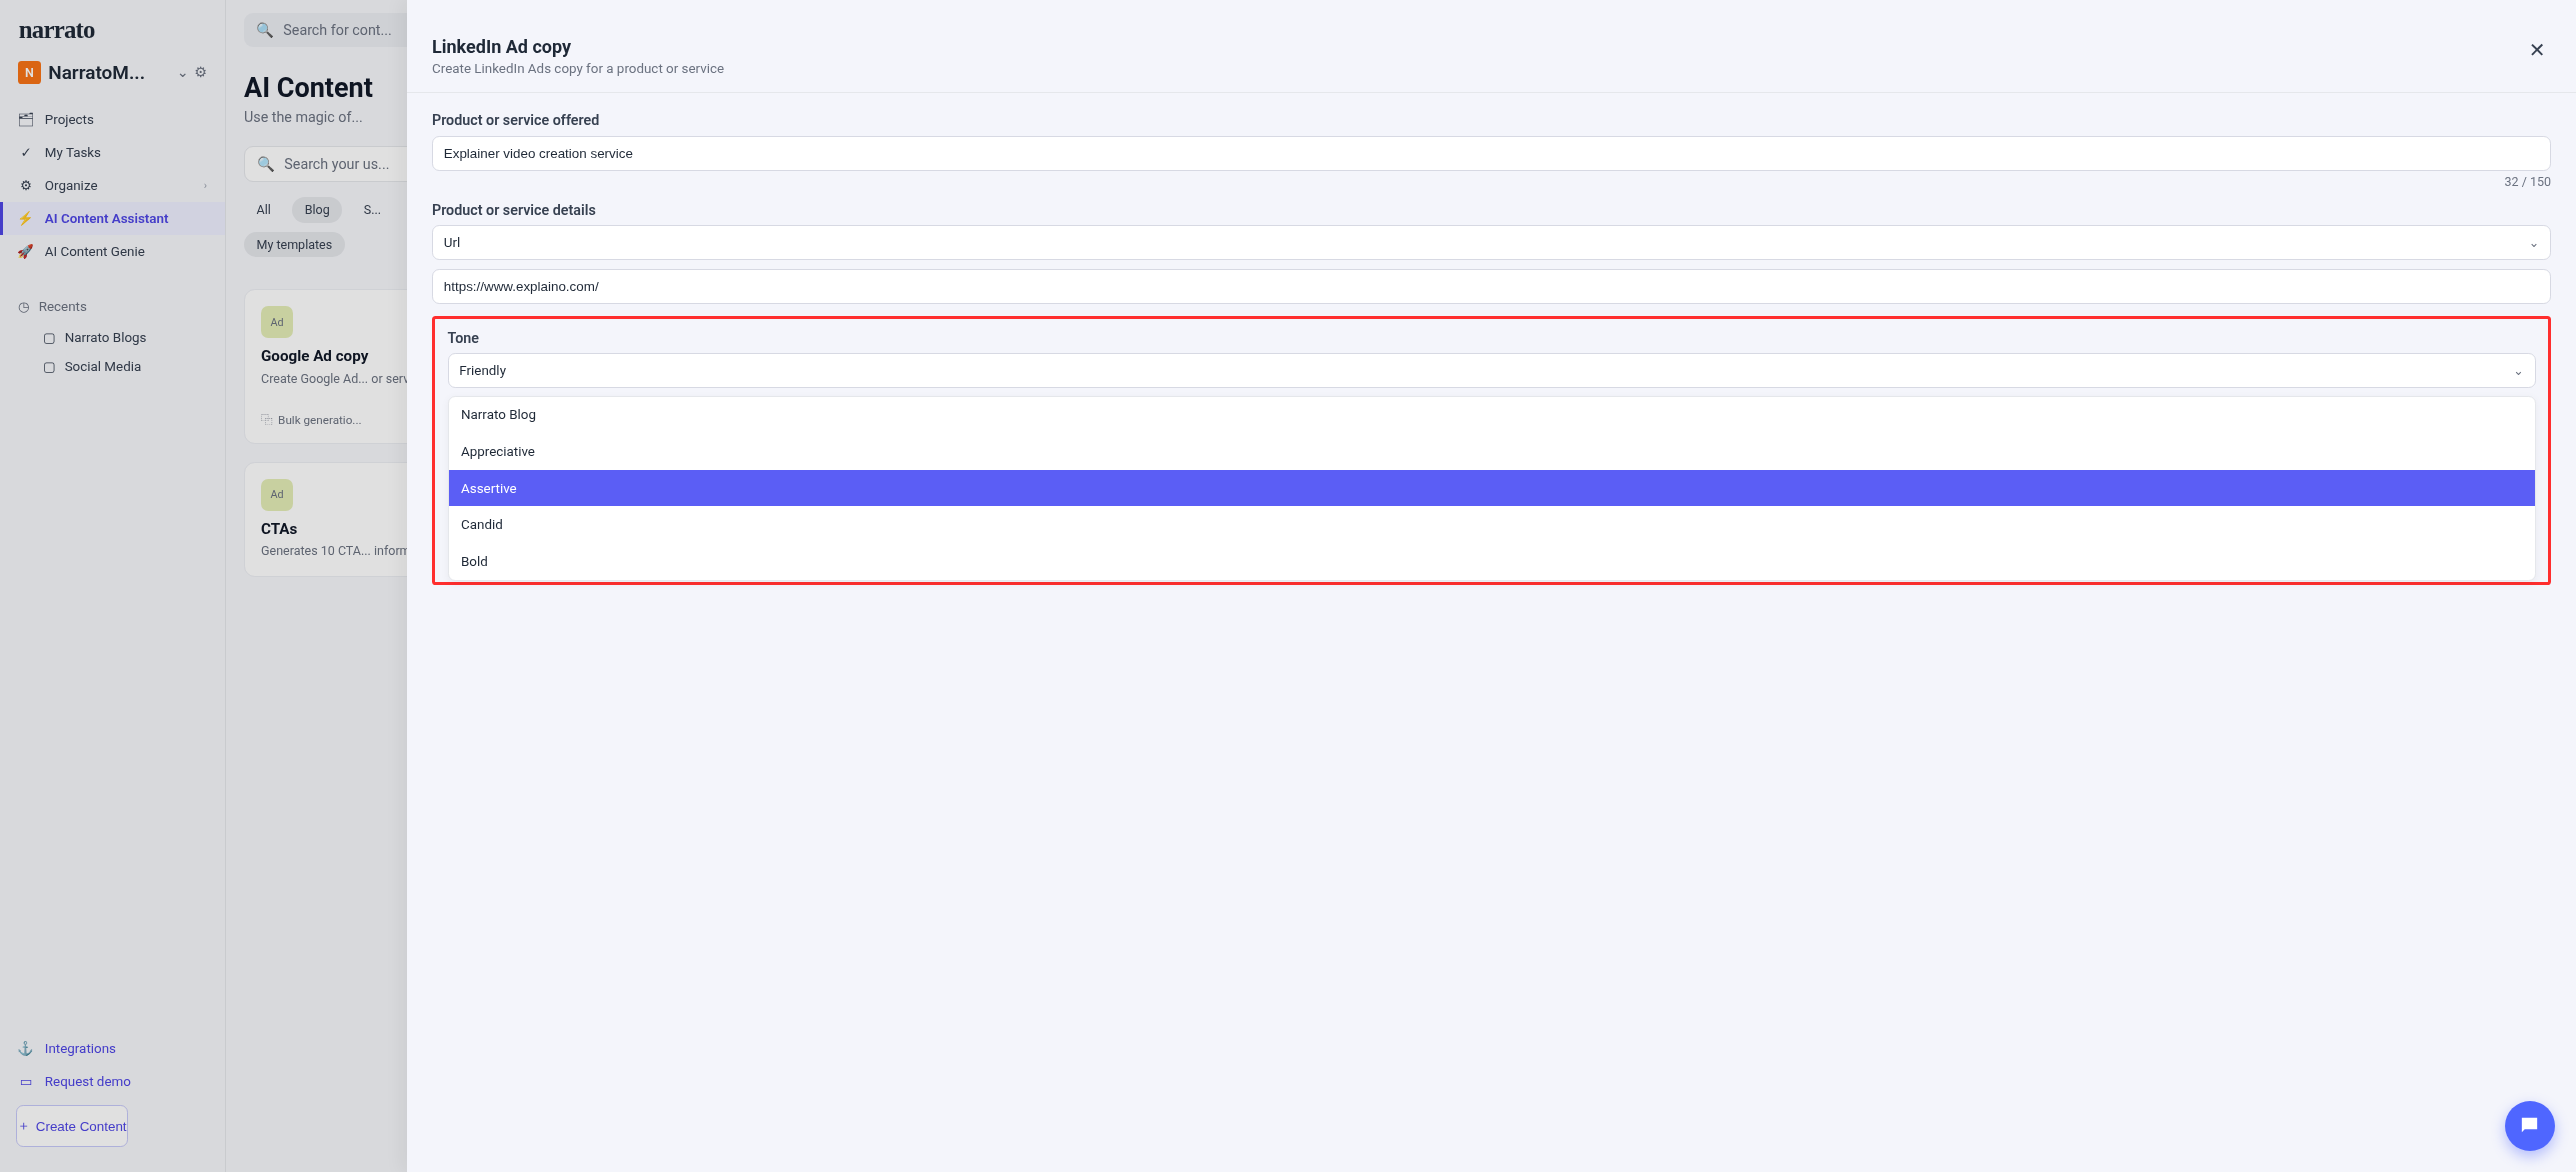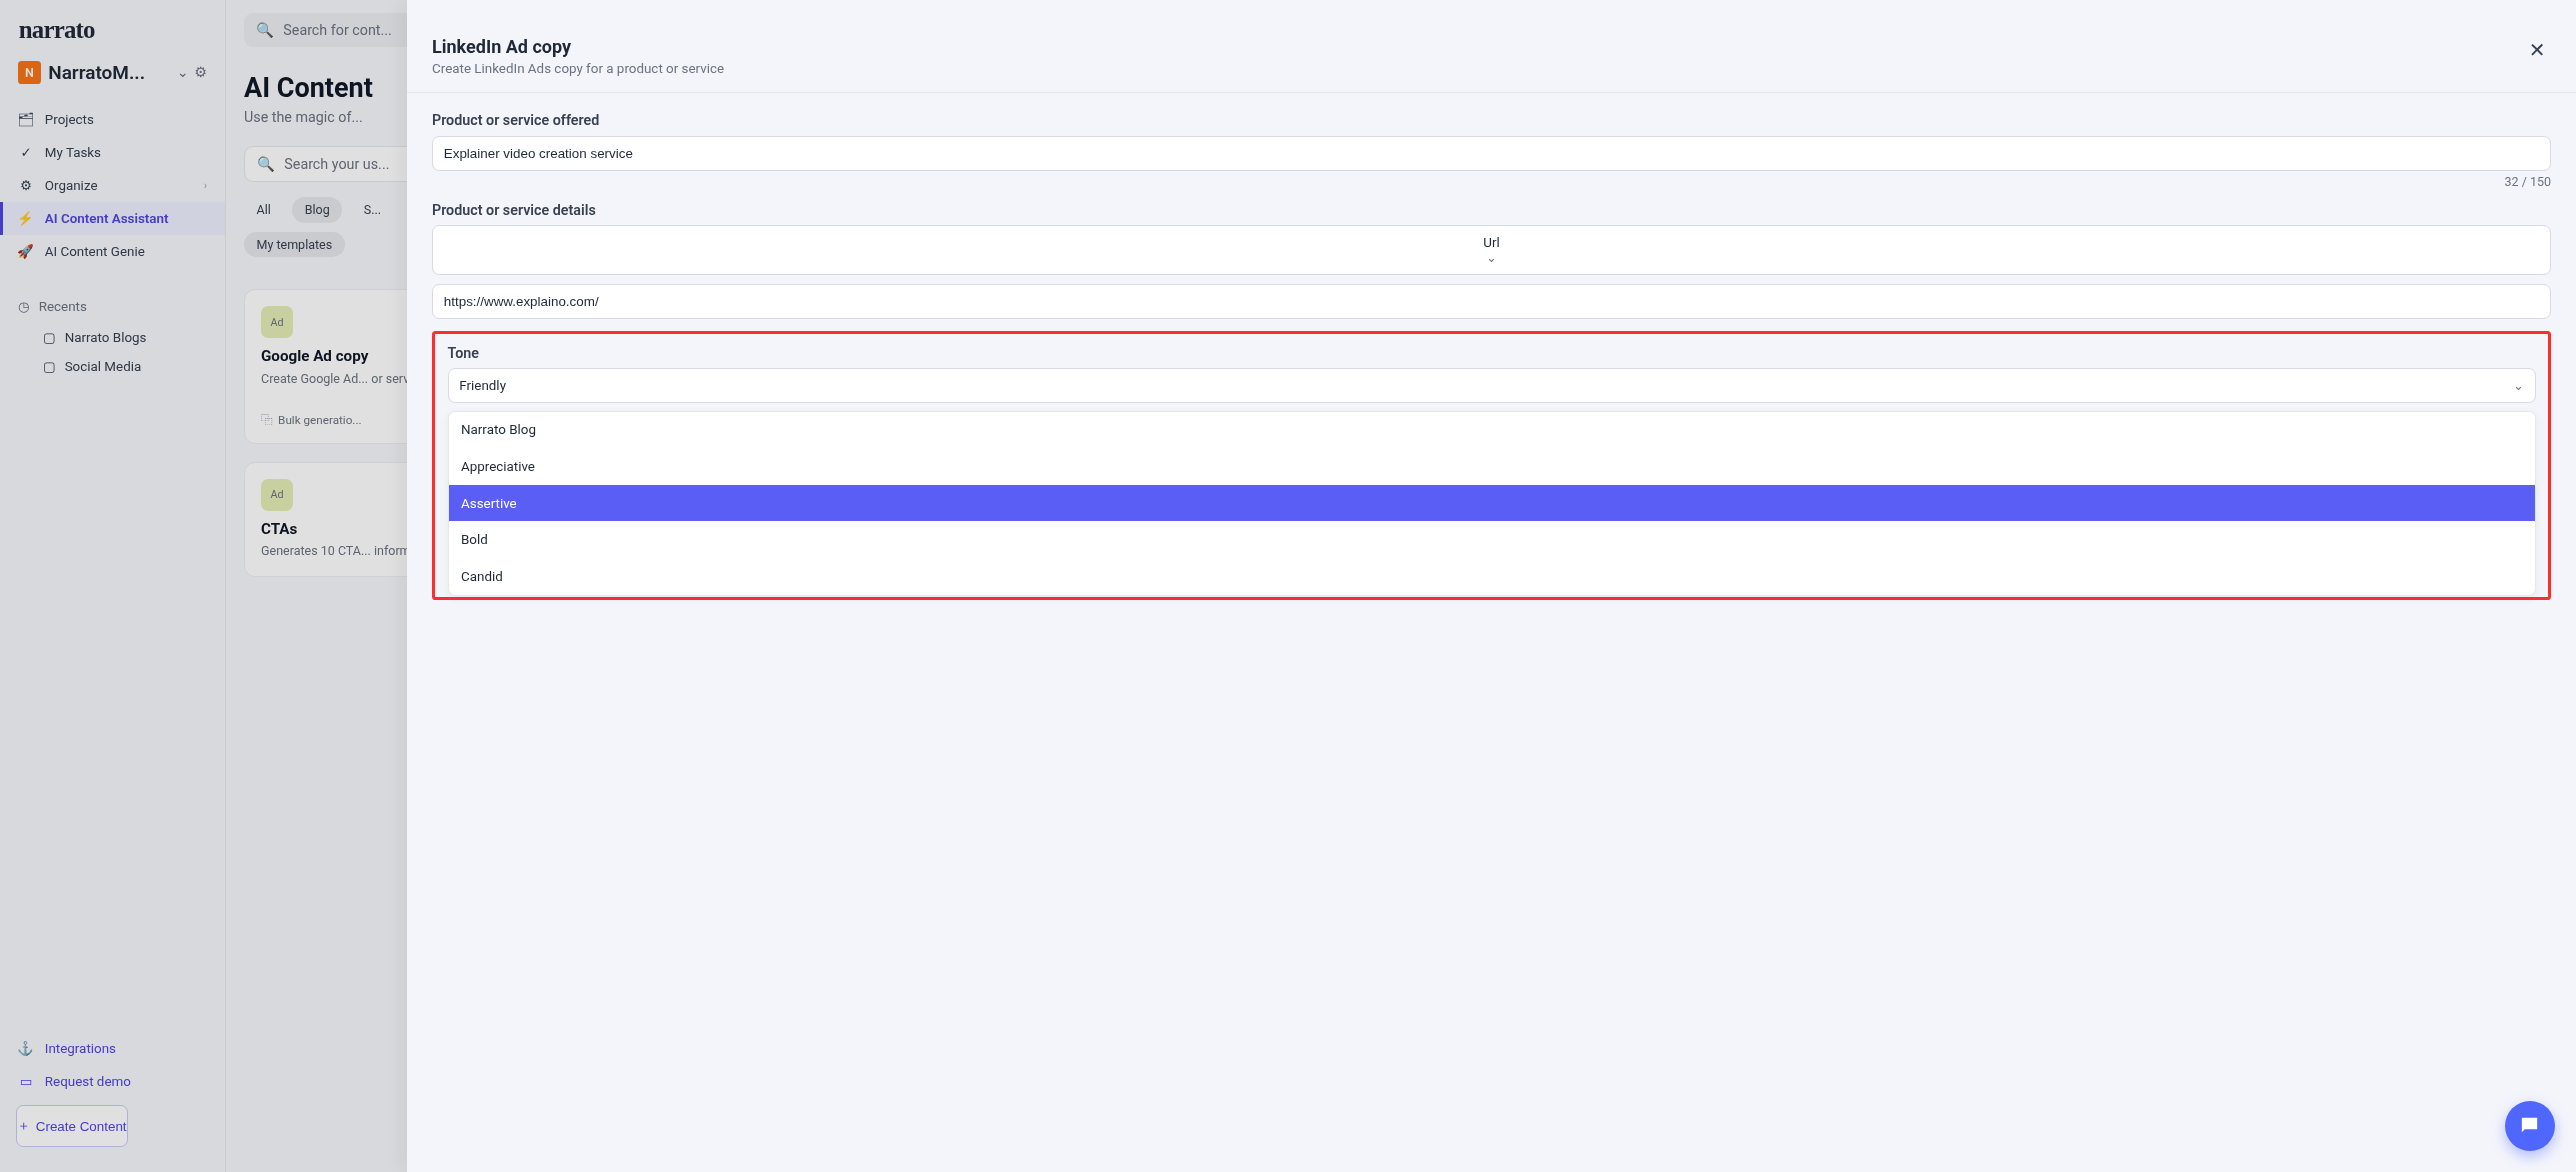--- a/index.html
+++ b/index.html
@@ -204,39 +204,39 @@
   <div class="modal-body">
 
     <div class="field-wrap">
       <div class="field-label">Product or service offered</div>
       <input class="input" value="Explainer video creation service" style="">
       <div class="counter">32 / 150</div>
     </div>
 
     <div class="field-wrap">
       <div class="field-label">Product or service details</div>
-      <div class="select" style="margin-bottom:9px;flex-direction:column;">
+      <div class="select" style="margin-bottom:9px;">
         <span>Url</span>
         <span class="chev">⌄</span>
       </div>
       <input class="input" value="https://www.explaino.com/" style="">
     </div>
 
     <div class="tone-block">
       <div class="field-label" style="margin-top:0;">Tone</div>
       <div class="select">
         <span>Friendly</span>
         <span class="chev">⌄</span>
       </div>
       <div class="dropdown">
         <div class="dd-item">Narrato Blog</div>
         <div class="dd-item">Appreciative</div>
         <div class="dd-item selected">Assertive</div>
+        <div class="dd-item">Candid</div>
         <div class="dd-item">Bold</div>
-        <div class="dd-item">Candid</div>
       </div>
     </div>
   </div>
 </div>
 
 <div class="chat-bubble">
   <svg width="23" height="23" viewBox="0 0 24 24">
       <path d="M4 4h16v12H7l-3 3V4z"></path>
     </svg>
 </div>

